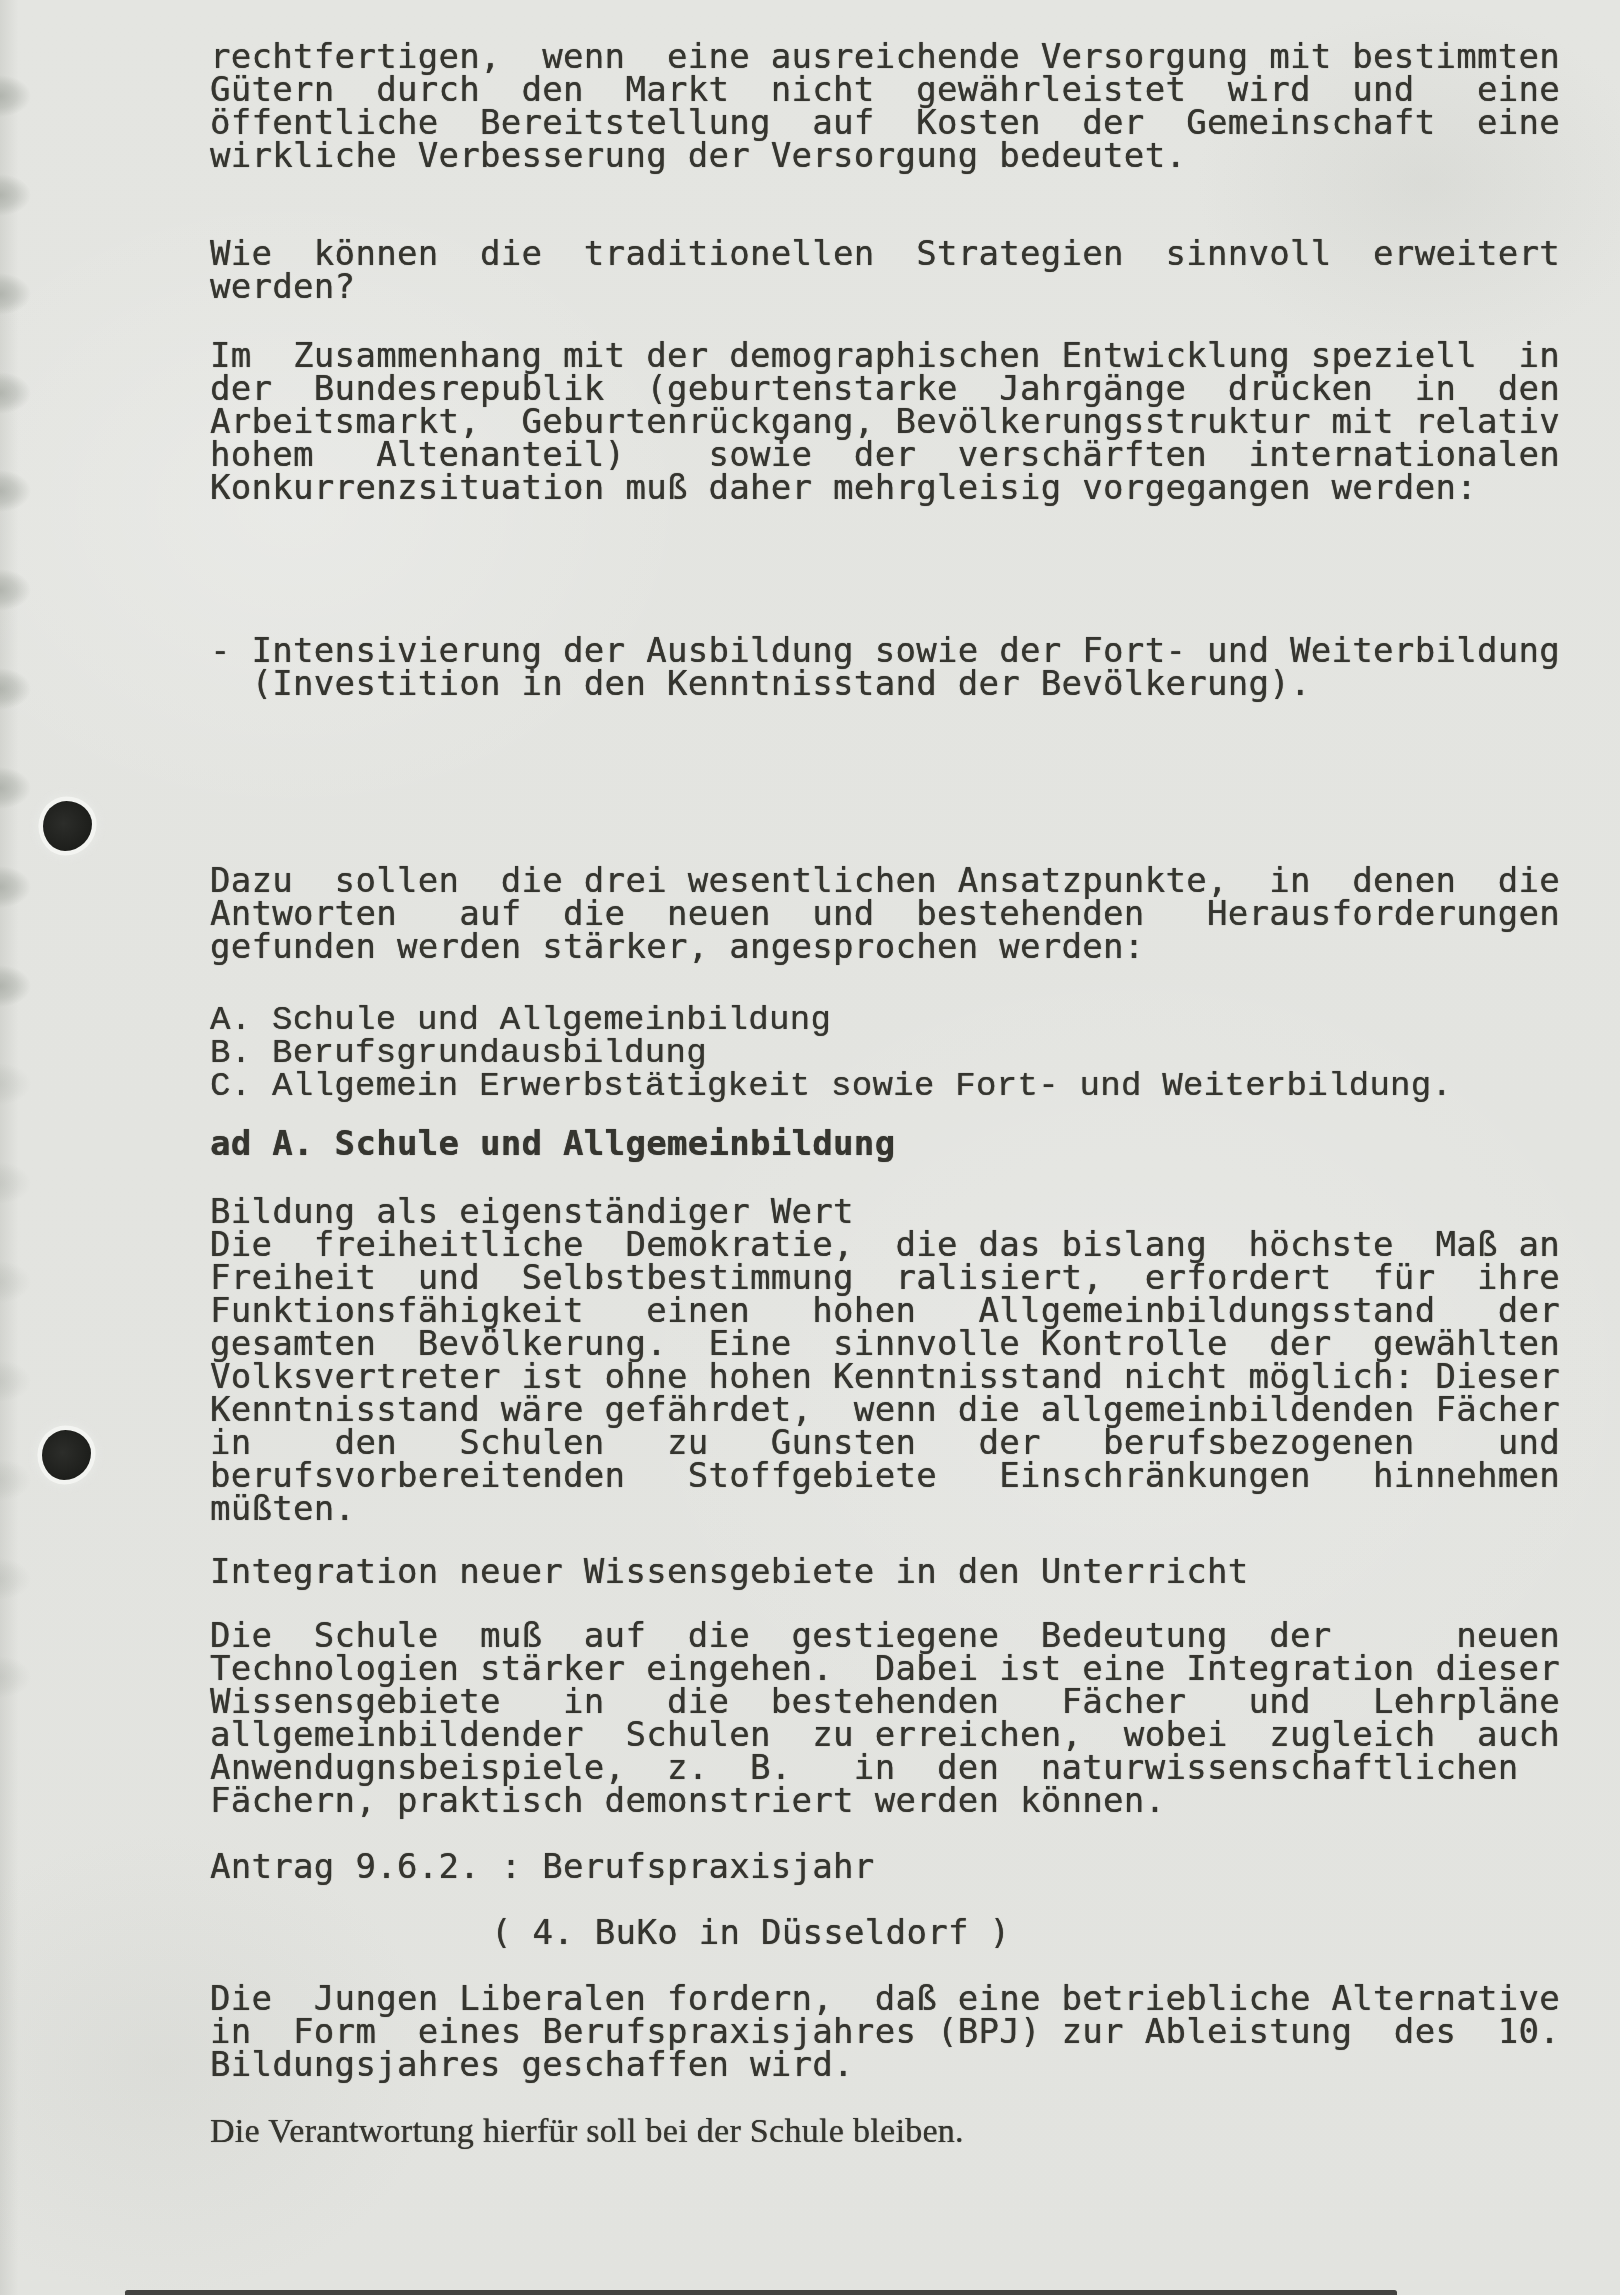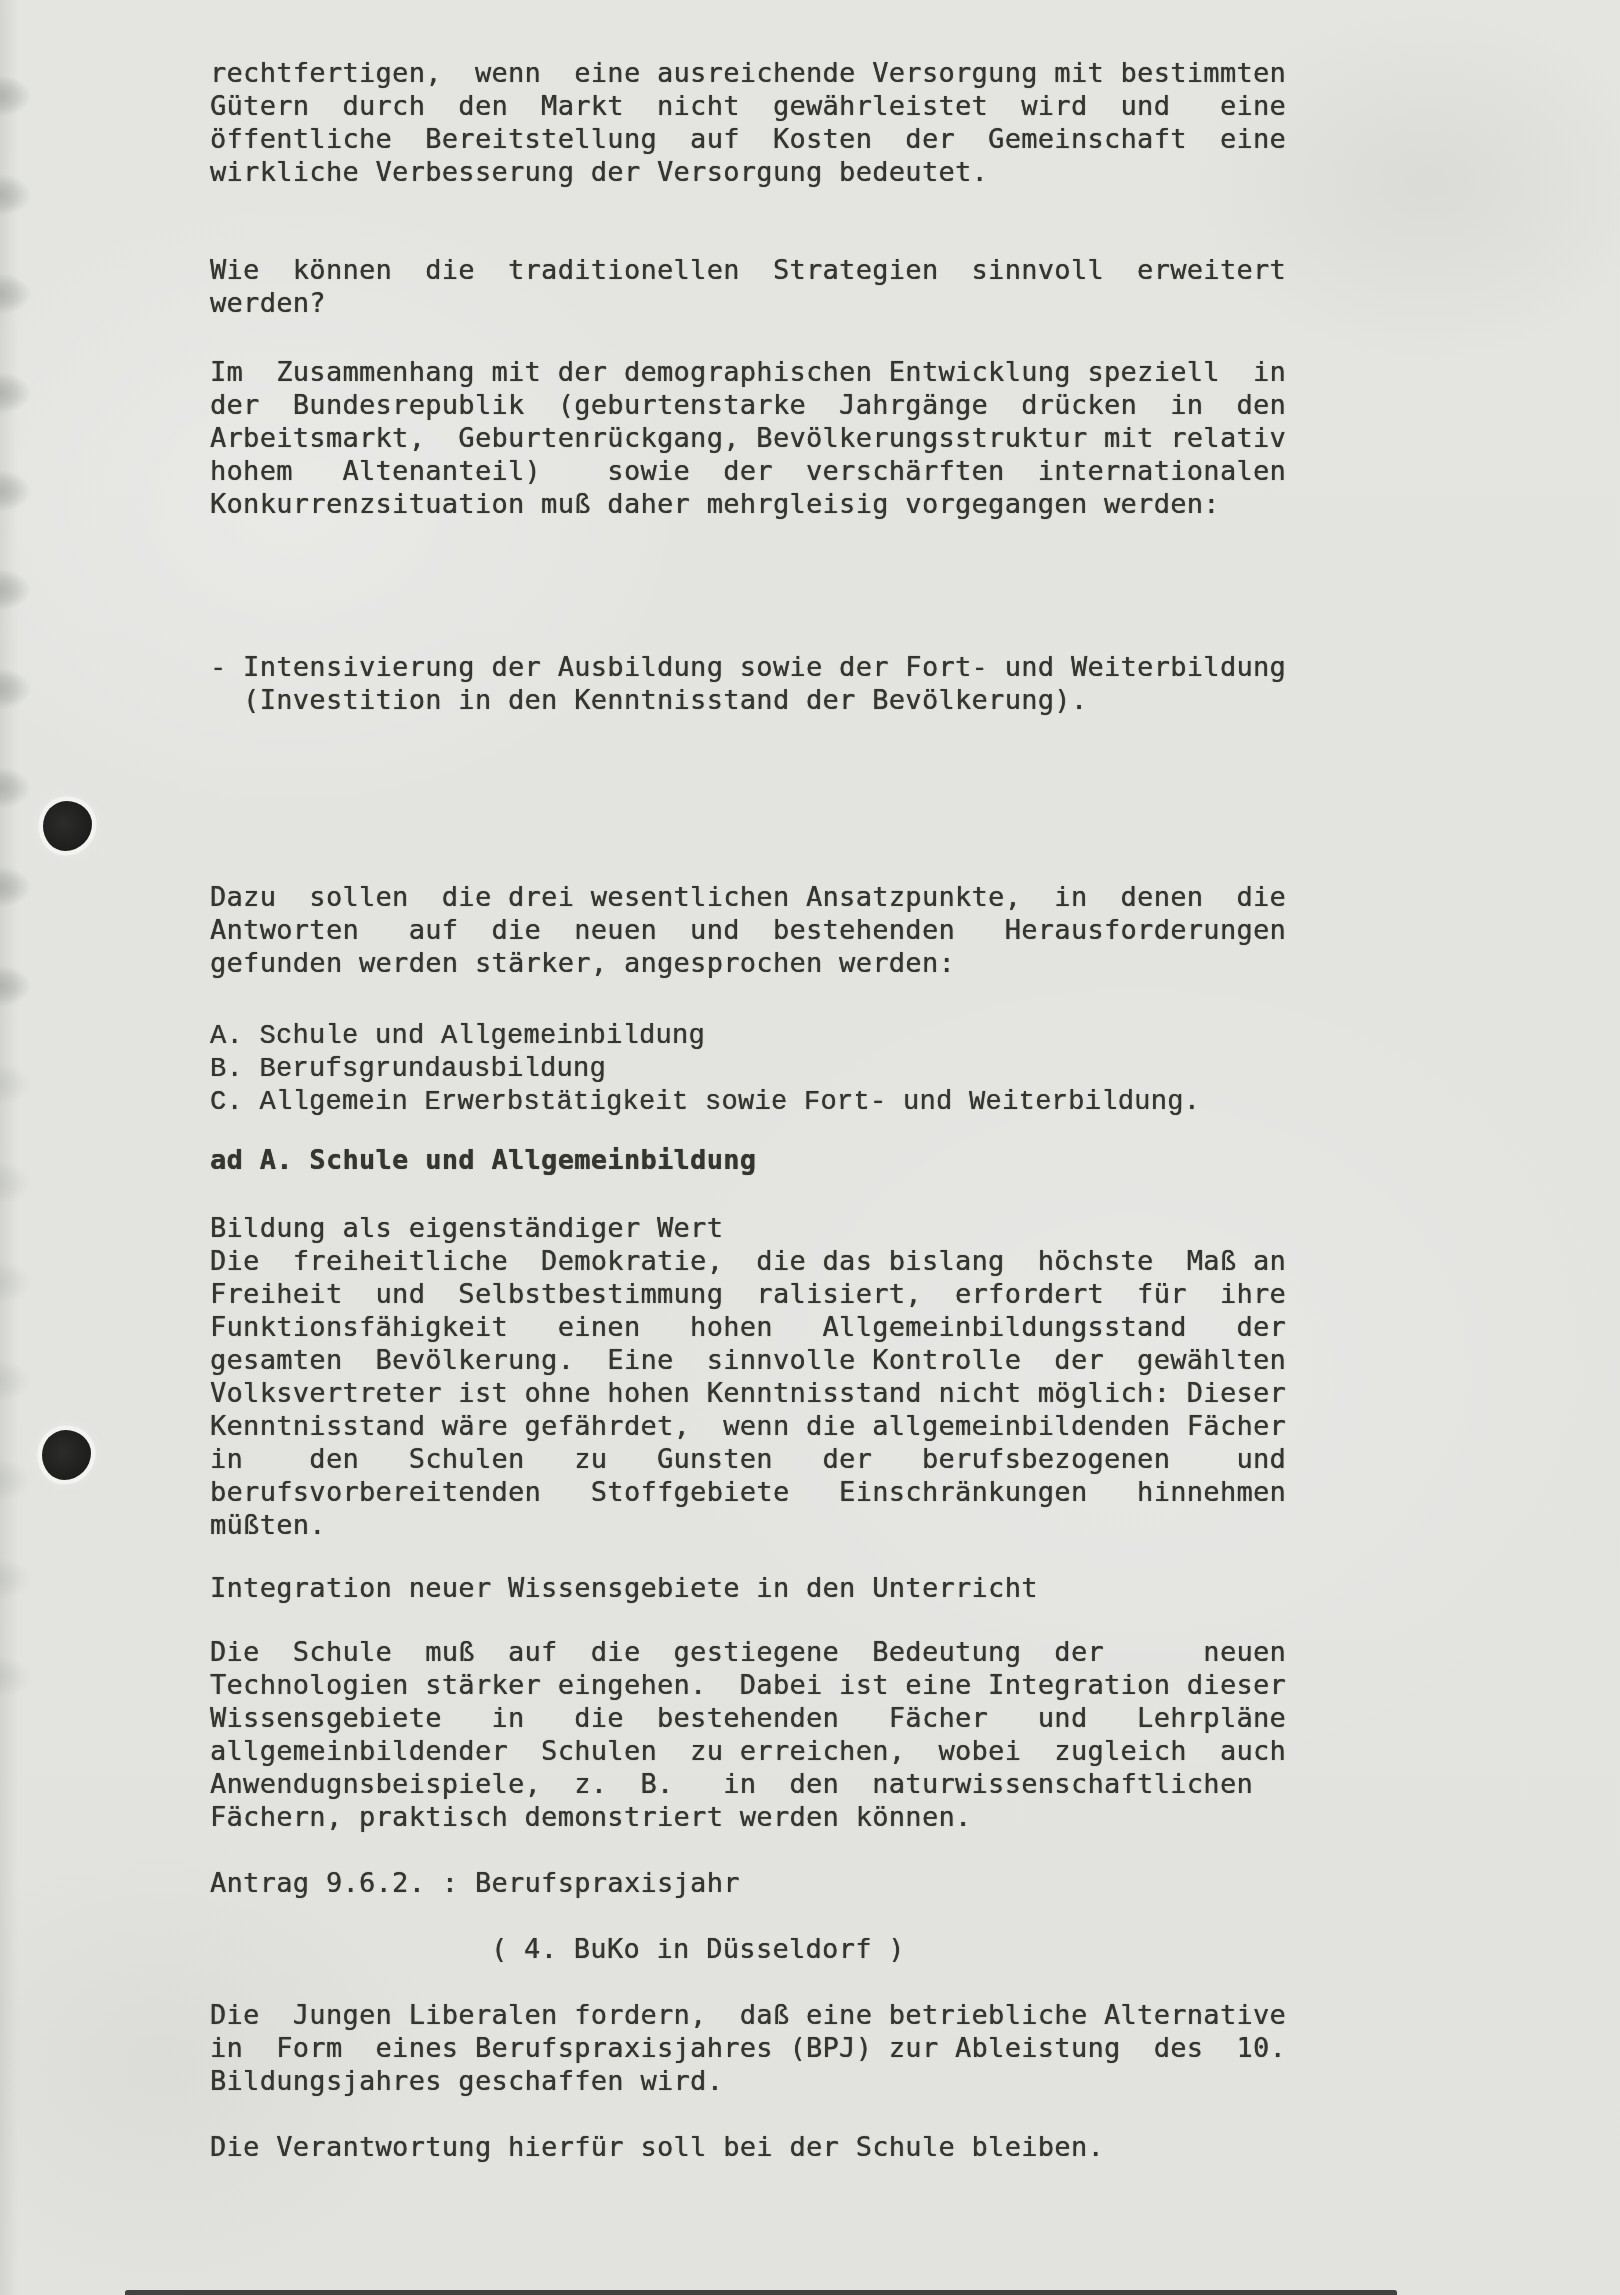--- a/index.html
+++ b/index.html
@@ -20,26 +20,25 @@
       radial-gradient(ellipse 395px 329px at 10% 90%, rgba(195,197,191,0.22), rgba(195,197,191,0) 70%),
       linear-gradient(90deg, rgba(180,182,176,0.35) 0px, rgba(180,182,176,0) 18.4px),
       linear-gradient(#e4e5e1, #e2e3df);
     overflow: hidden;
   }
   .tblock {
     position: absolute;
     left: 210px;
     white-space: pre;
     font-family: "DejaVu Sans Mono", "Liberation Mono", monospace;
-    font-size: 27px;
+    font-size: 34px;
     line-height: 33px;
     letter-spacing: 0.3px;
     color: #35352f;
     text-shadow: 0 0 0.9px rgba(53,53,47,0.85), 0.4px 0.4px 0 rgba(53,53,47,0.22);
-    margin-top: 16px;
   }
   .punch-hole {
     position: absolute;
     width: 49px;
     height: 50px;
     background: radial-gradient(circle at 42% 45%, #2c2d2a, #1d1e1b 70%);
     border-radius: 48% 52% 55% 45% / 50% 46% 54% 50%;
     box-shadow: 0 0 0 4.6px rgba(244,245,242,0.9), 0 0 9.2px 6.6px rgba(235,236,233,0.55);
   }
   .binder-dot {
@@ -122,17 +121,17 @@
 Technologien stärker eingehen.  Dabei ist eine Integration dieser
 Wissensgebiete   in   die  bestehenden   Fächer   und   Lehrpläne
 allgemeinbildender  Schulen  zu erreichen,  wobei  zugleich  auch
 Anwendugnsbeispiele,  z.  B.   in  den  naturwissenschaftlichen
 Fächern, praktisch demonstriert werden können.</div>
   <div class="tblock" style="top:1850px;">Antrag 9.6.2. : Berufspraxisjahr</div>
   <div class="tblock" style="top:1916px; left:491px;">( 4. BuKo in Düsseldorf )</div>
   <div class="tblock" style="top:1982px;">Die  Jungen Liberalen fordern,  daß eine betriebliche Alternative
 in  Form  eines Berufspraxisjahres (BPJ) zur Ableistung  des  10.
 Bildungsjahres geschaffen wird.</div>
-  <div class="tblock" style="top:2114px;">Die Verantwortung hierfür soll bei der Schule bleiben.</div>
+  <div class="tblock" style="top:2114px;font-family:Liberation Serif, serif;">Die Verantwortung hierfür soll bei der Schule bleiben.</div>
 
   <div class="scan-edge"></div>
 </div>
 
 
 </body></html>

